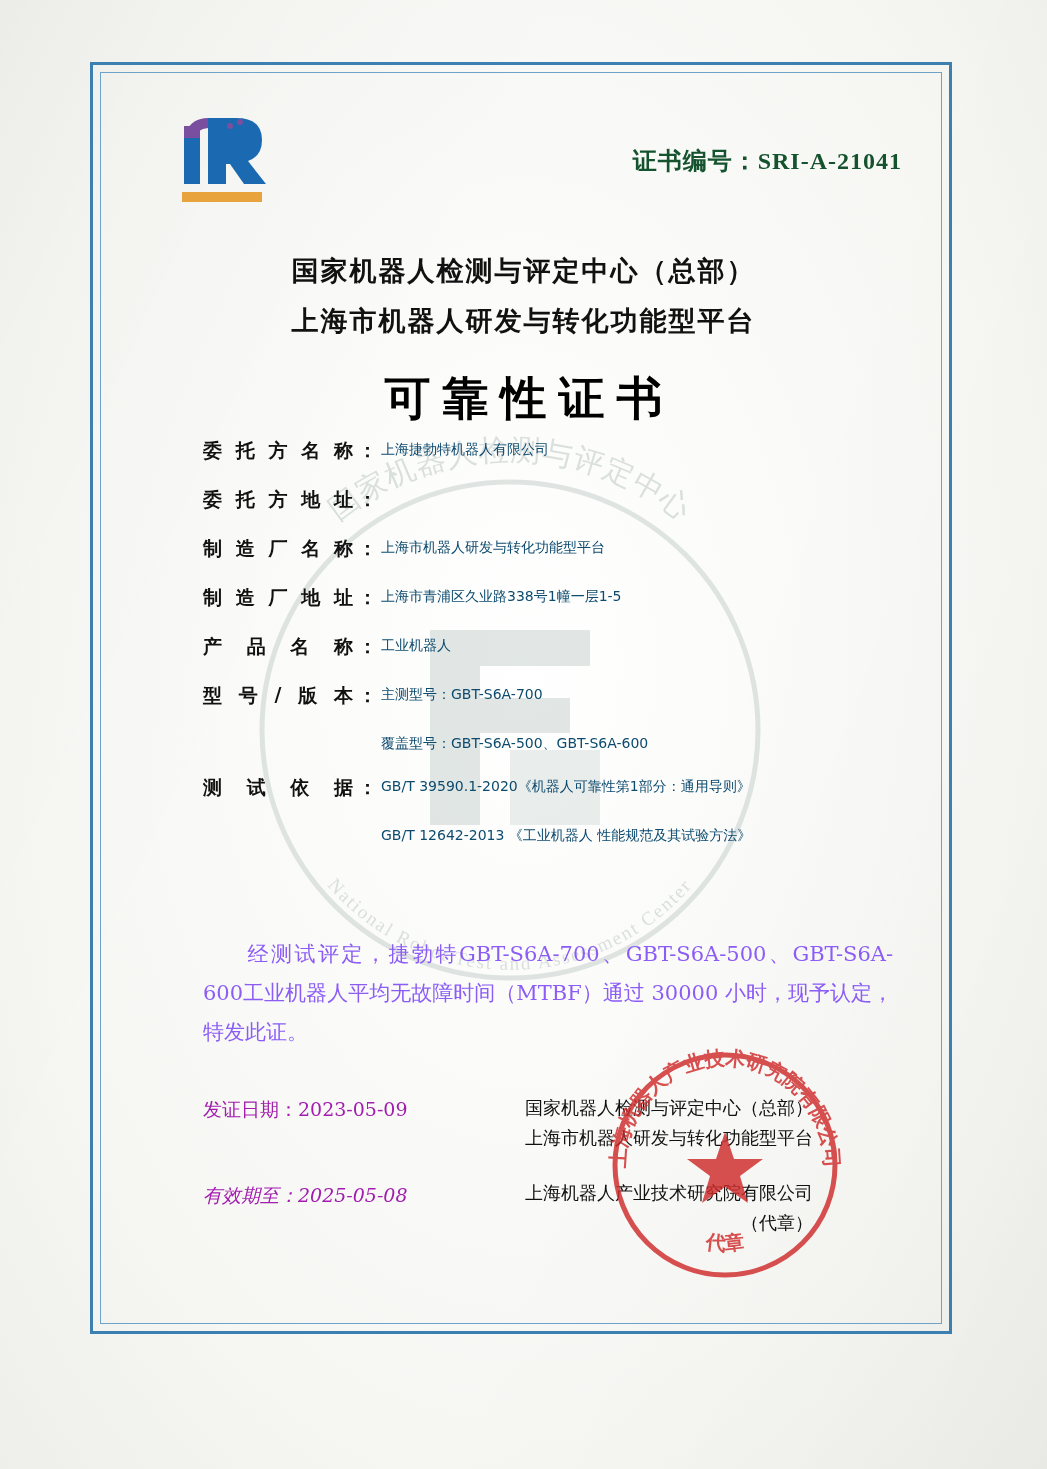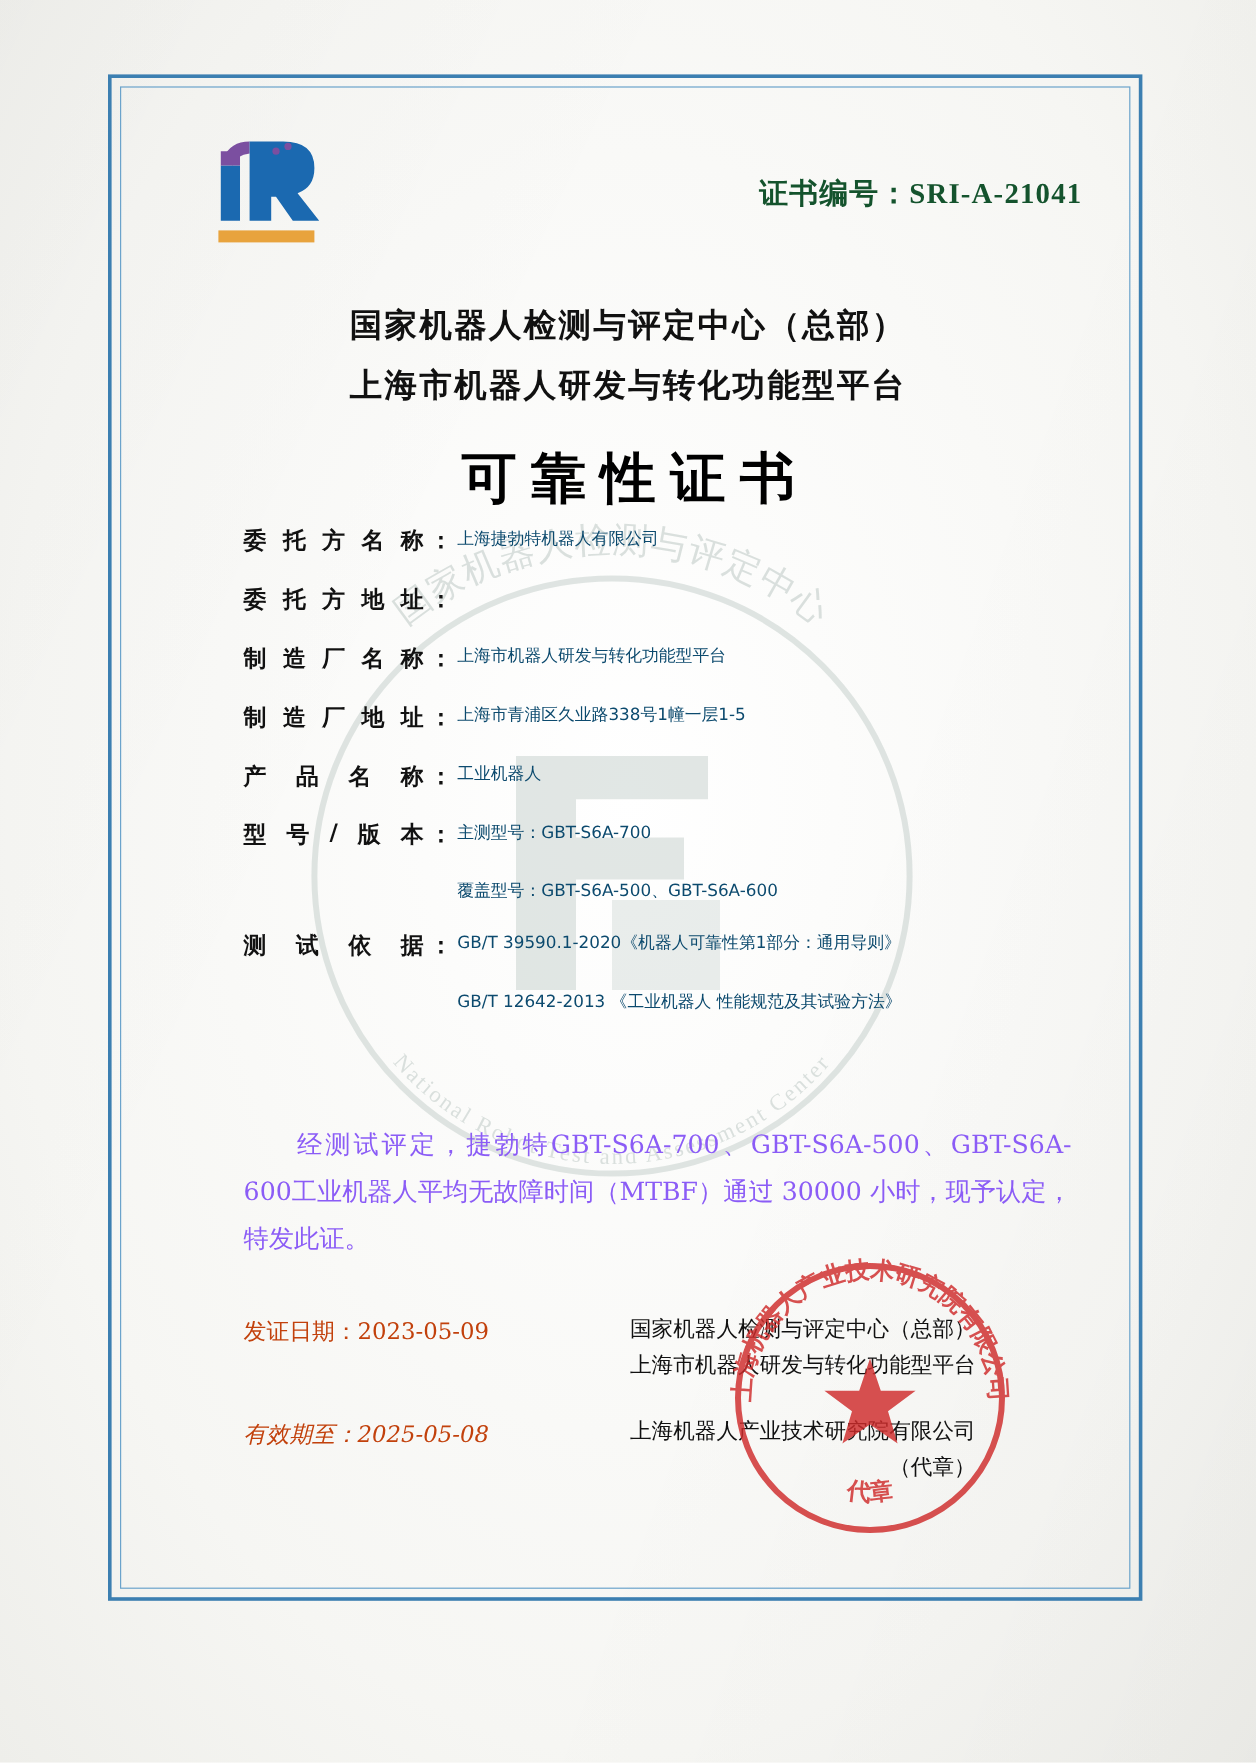--- a/index.html
+++ b/index.html
@@ -179,21 +179,21 @@
   }
   .statement .indent { display: inline-block; width: 42px; }
 
   
   .footer-left {
     position: absolute;
     left: 203px;
     top: 1097px;
     font-family: "DejaVu Serif", serif;
     font-size: 19px;
-    color: #c2410c;
+    color: #a21caf;
   }
   .footer-left .row2 { margin-top: 60px; font-style: italic; }
 
   .footer-right {
     position: absolute;
     left: 525px;
     top: 1093px;
     font-family: "DejaVu Serif", serif;
     font-size: 18px;
     line-height: 1.65;

